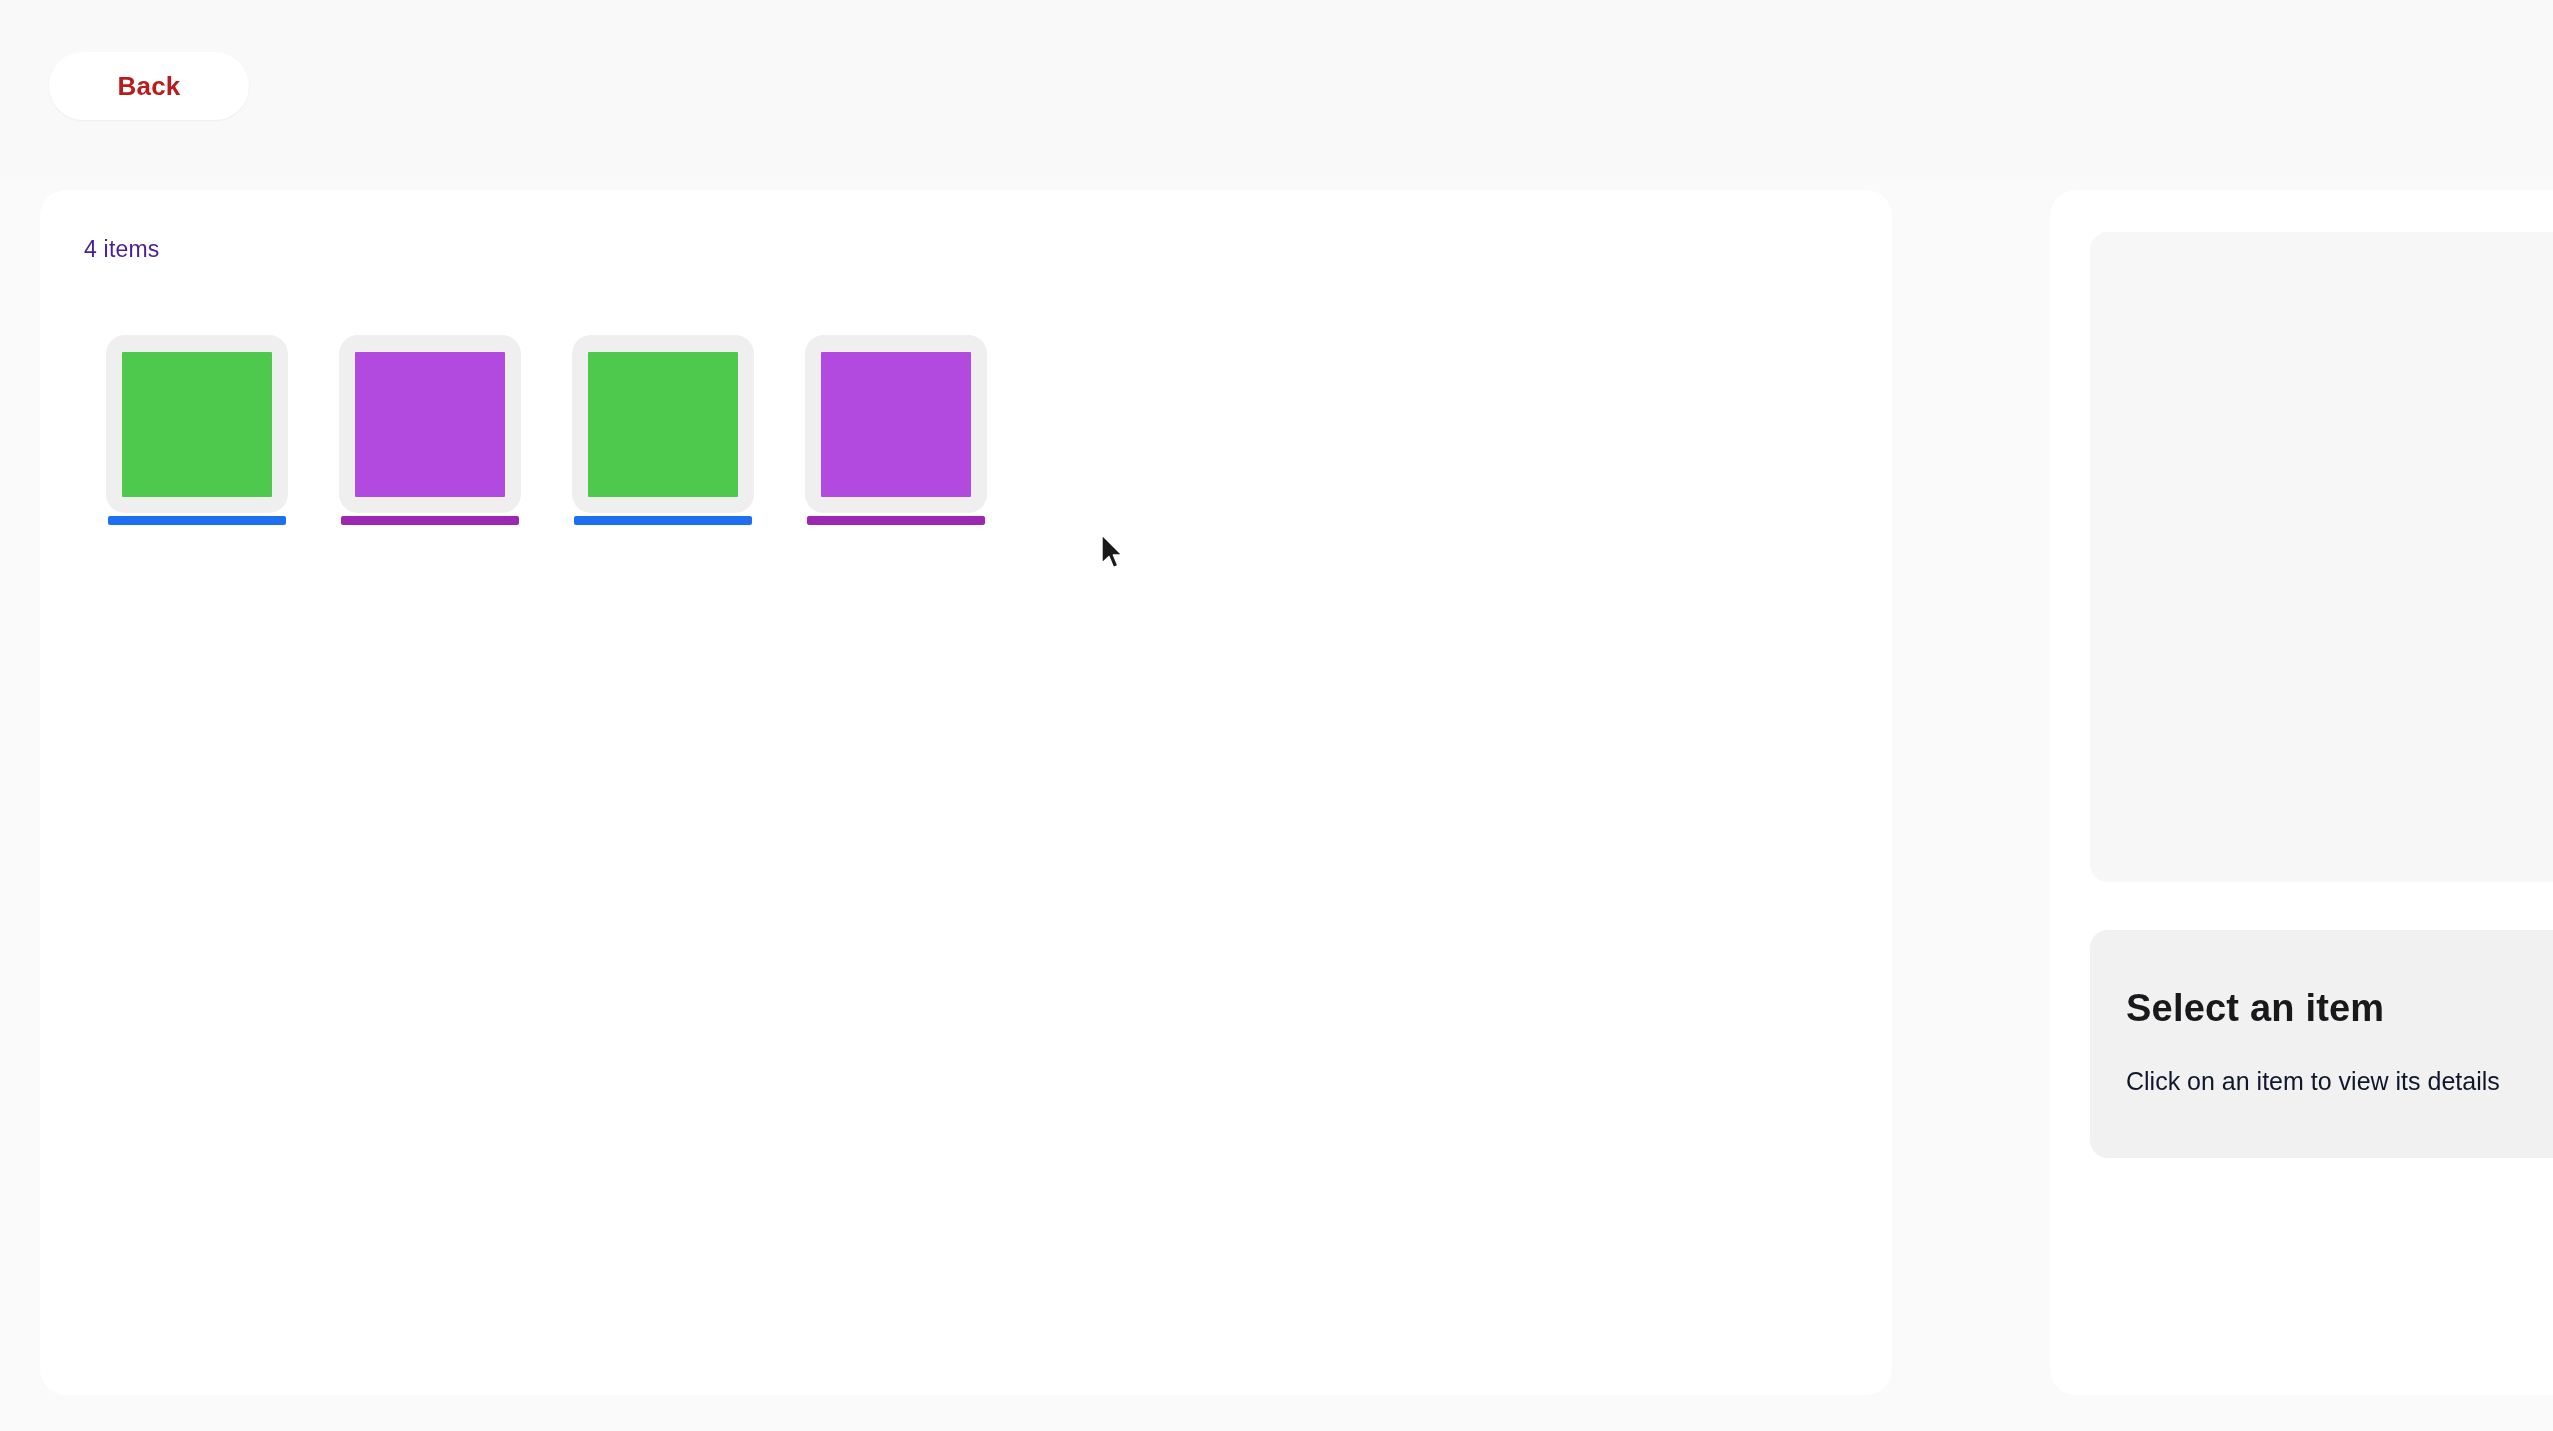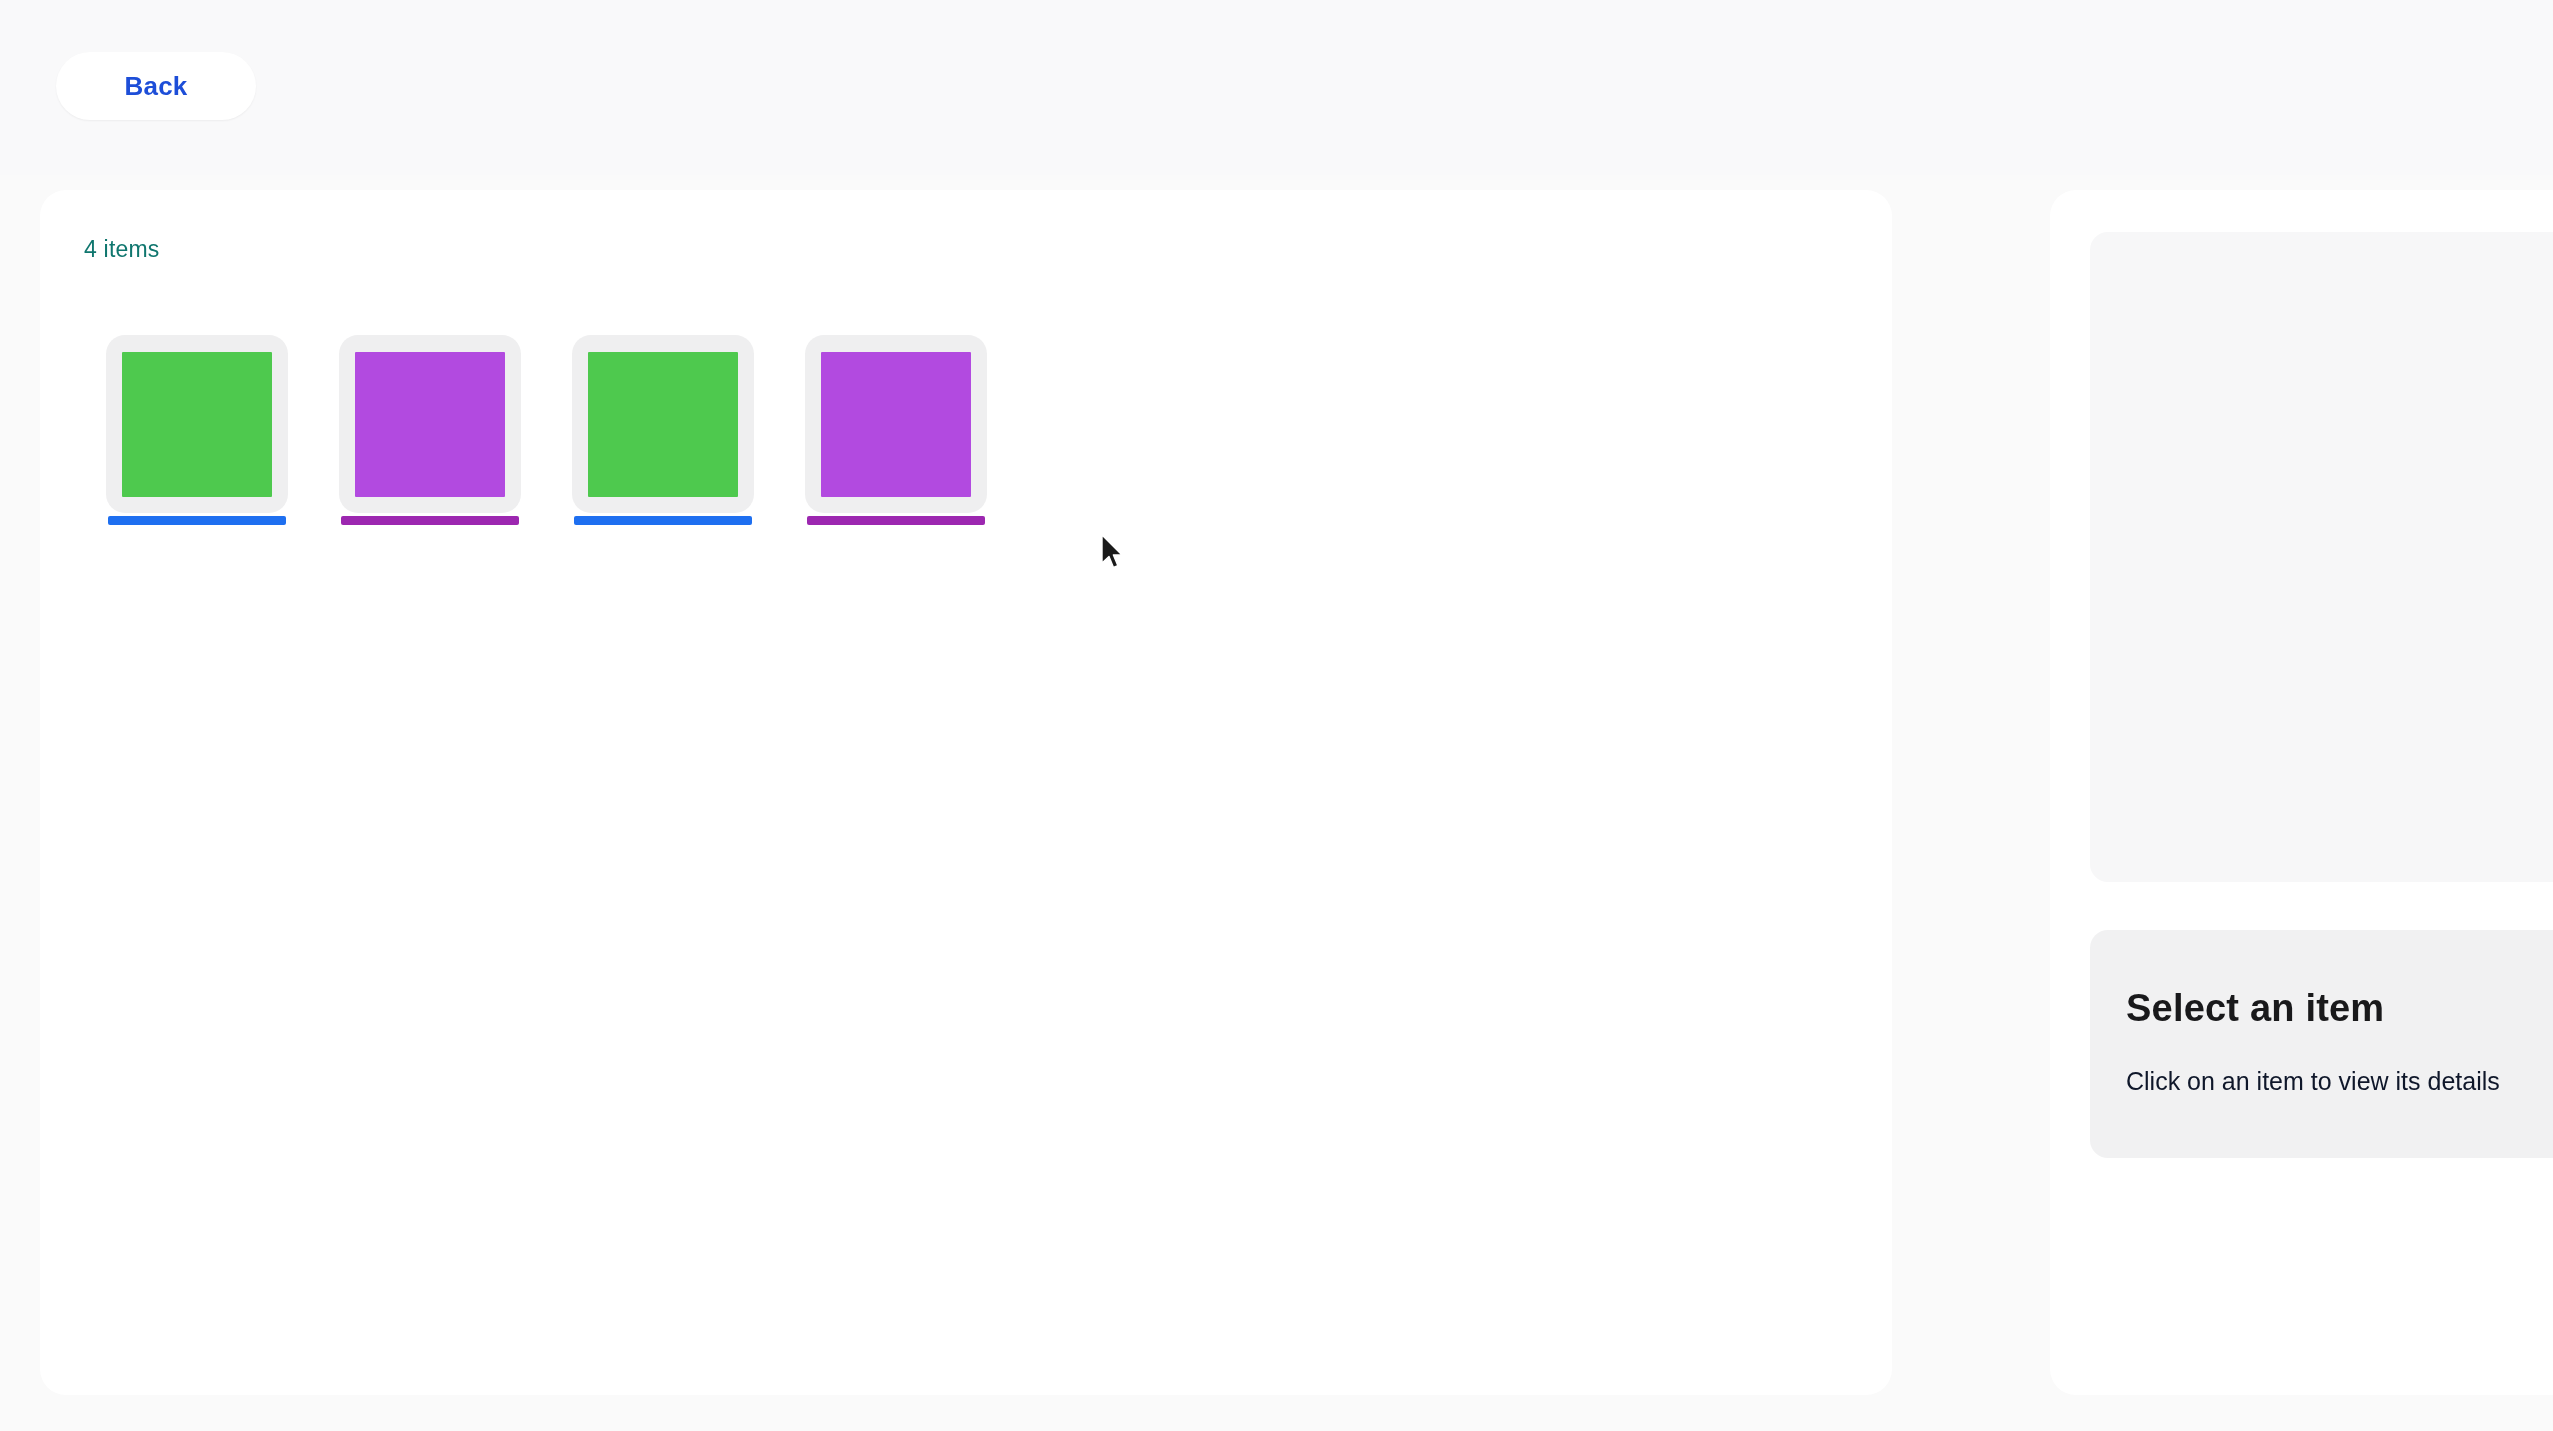--- a/index.html
+++ b/index.html
@@ -19,32 +19,32 @@
   .header {
     position: absolute;
     left: 0;
     top: 0;
     width: 2553px;
     height: 175px;
     background: #f9f9fa;
   }
   .back-button {
     position: absolute;
-    left: 56px;
+    left: 49px;
     top: 52px;
     width: 200px;
     height: 68px;
     background: #ffffff;
     border: none;
     border-radius: 34px;
     box-shadow: 0 1px 2px rgba(0,0,0,0.05);
     font-family: "Liberation Sans", sans-serif;
     font-size: 26px;
     font-weight: 600;
-    color: #1d4ed8;
+    color: #b91c1c;
     cursor: pointer;
     letter-spacing: 0.2px;
   }
   .header-title {
     position: absolute;
     left: 0;
     top: 52px;
     width: 2553px;
     text-align: center;
     font-size: 44px;
@@ -62,21 +62,21 @@
     width: 1852px;
     height: 1205px;
     background: #ffffff;
     border-radius: 26px;
   }
   .items-count {
     position: absolute;
     left: 44px;
     top: 46px;
     font-size: 23px;
-    color: #0f766e;
+    color: #4c1d95;
     letter-spacing: 0.2px;
   }
   .items-grid {
     position: absolute;
     left: 66px;
     top: 145px;
     display: flex;
     flex-direction: row;
     gap: 51px;
   }

